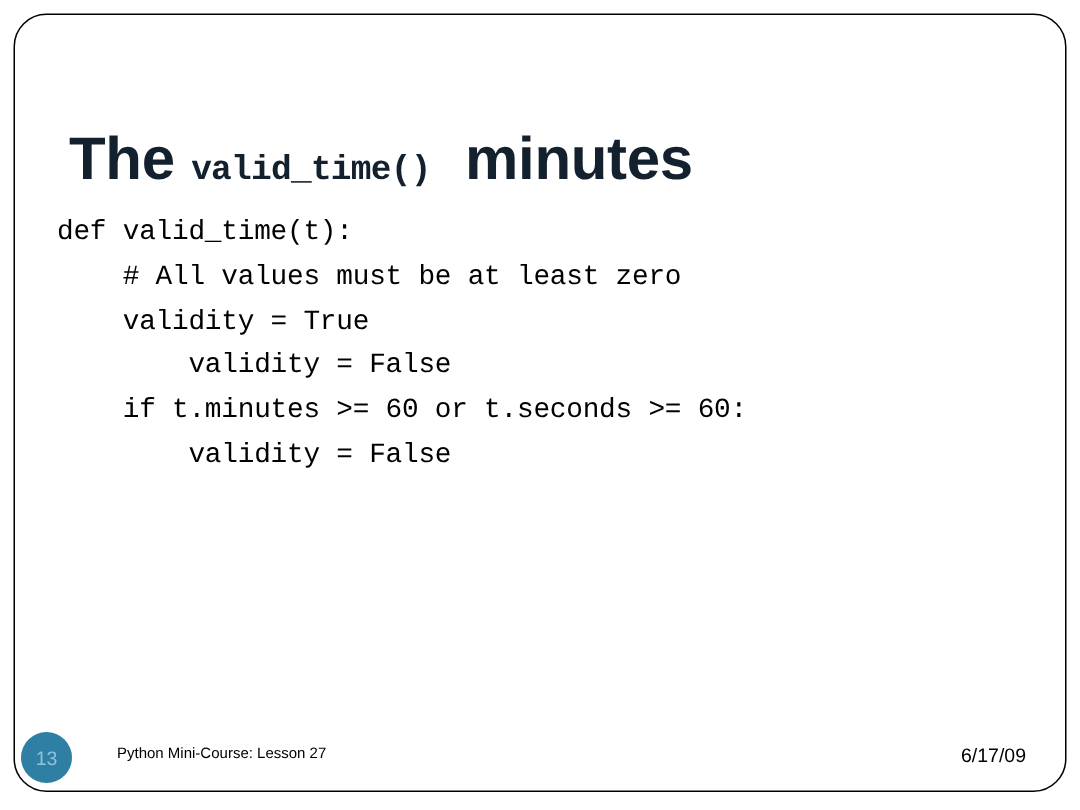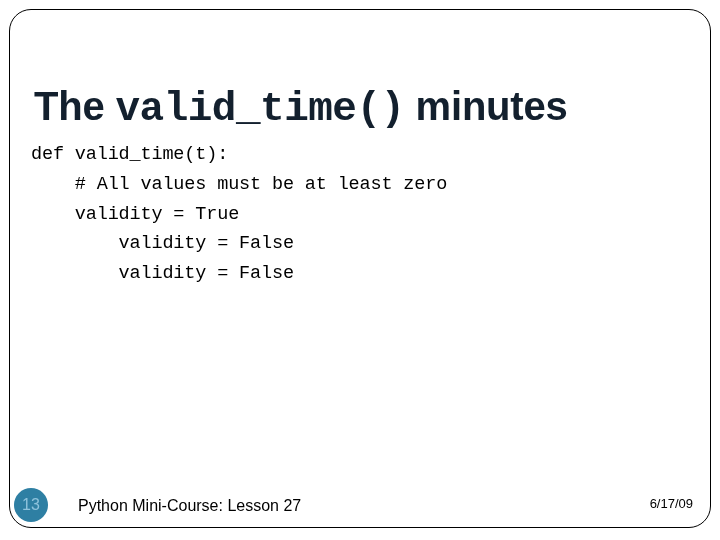--- a/index.html
+++ b/index.html
@@ -39,31 +39,32 @@
     height: 56px;
     color: #13202e;
     font-size: 40px;
     line-height: 54px;
     white-space: nowrap;
     letter-spacing: -0.2px;
   }
   .title .t-sans {
     font-family: "Liberation Sans", sans-serif;
     font-size: 40px;
+    margin-left: 12px;
   }
   .title .t-mono {
     font-family: "Liberation Mono", "DejaVu Sans Mono", monospace;
-    font-size: 41px;
+    font-size: 23px;
     letter-spacing: -0.5px;
   }
 
   
   .code-block {
     position: absolute;
-    left: 31px;
+    left: 38px;
     top: 140px;
     width: 660px;
   }
   .code-line {
     font-family: "Liberation Mono", "DejaVu Sans Mono", monospace;
     font-size: 18.5px;
     line-height: 29.8px;
     color: #000000;
     white-space: pre;
     letter-spacing: -0.15px;
@@ -73,39 +74,39 @@
   .slide-number-badge {
     position: absolute;
     left: 14px;
     top: 488px;
     width: 34px;
     height: 34px;
     border-radius: 50%;
     background: #2e7fa3;
     color: #8fc3dc;
     font-family: "Liberation Sans", sans-serif;
-    font-size: 16px;
+    font-size: 13px;
     display: flex;
     align-items: center;
     justify-content: center;
   }
 
   .footer-text {
     position: absolute;
     left: 78px;
     top: 497px;
     font-family: "Liberation Sans", sans-serif;
-    font-size: 16px;
+    font-size: 10px;
     color: #000000;
     white-space: nowrap;
   }
 
   .footer-date {
     position: absolute;
-    right: 27px;
+    right: 36px;
     top: 496px;
     font-family: "Liberation Sans", sans-serif;
     font-size: 13px;
     color: #000000;
     white-space: nowrap;
   }
 </style>
 </head>
 <body>
 
@@ -113,20 +114,21 @@
 
   <div class="slide-frame"></div>
 
   <h1 class="title"><span class="t-sans">The </span><span class="t-mono">valid_time()</span><span class="t-sans"> minutes</span></h1>
 
   <div class="code-block">
     <div class="code-line">def valid_time(t):</div>
     <div class="code-line">    # All values must be at least zero</div>
     <div class="code-line">    validity = True</div>
     <div class="code-line">        validity = False</div>
+    <div class="code-line">    if t.minutes &gt;= 60 or t.seconds &gt;= 60:</div>
     <div class="code-line">        validity = False</div>
   </div>
 
   <div class="slide-number-badge">13</div>
 
   <div class="footer-text">Python Mini-Course: Lesson 27</div>
 
   <div class="footer-date">6/17/09</div>
 
 </div>

